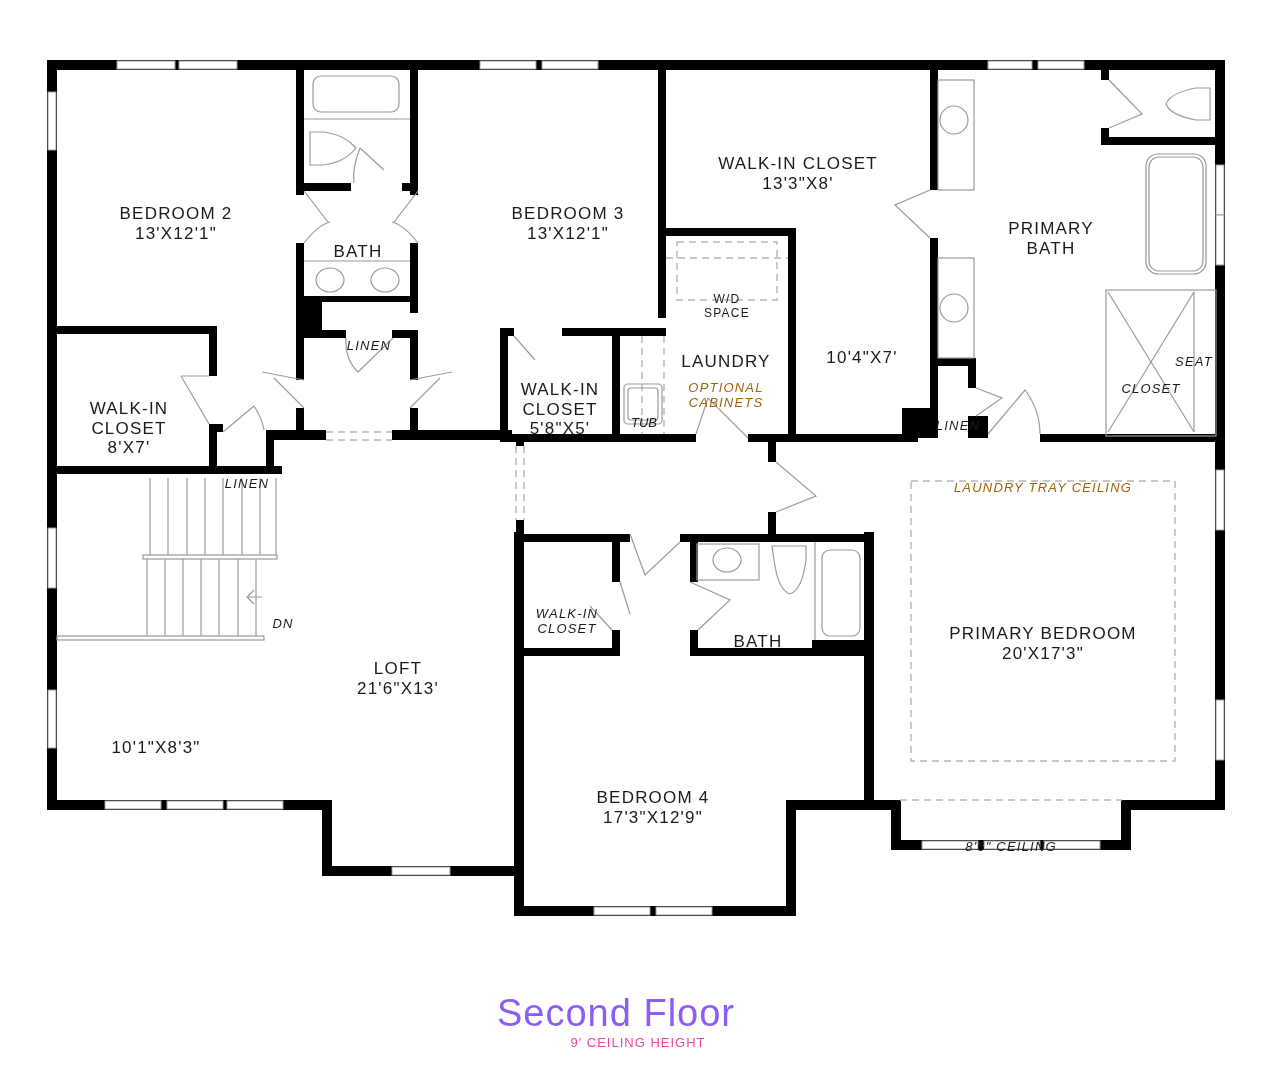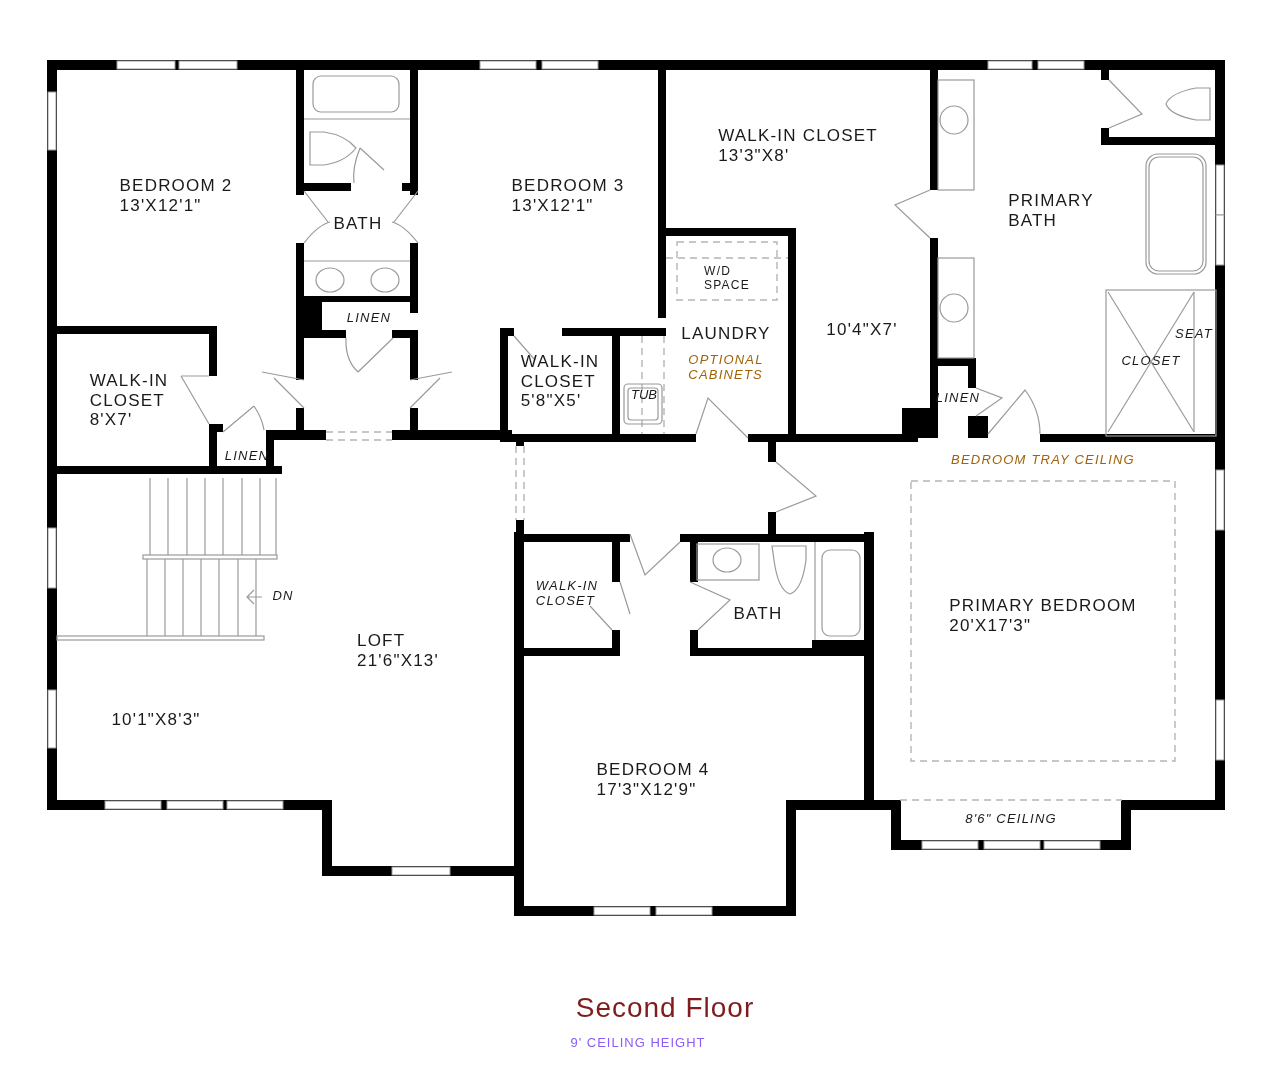--- a/index.html
+++ b/index.html
@@ -2,27 +2,27 @@
 <html><head>
   <meta charset="utf-8">
   <style>
     html, body { margin: 0; padding: 0; background: #ffffff; }
     body { width: 1283px; height: 1080px; position: relative; overflow: hidden; font-family: "Liberation Sans", sans-serif; }
     #plan { position: absolute; left: 0; top: 0; }
     .wall { fill: #000; }
     .thin { stroke: #9a9a9a; stroke-width: 1.2; fill: none; }
     .dash { stroke: #b5b5b5; stroke-width: 1.4; fill: none; stroke-dasharray: 7 5; }
     .win { fill: #fff; stroke: #9a9a9a; stroke-width: 1; }
-    .label { position: absolute; color: #1a1a1a; letter-spacing: 1.2px; line-height: 1.15; transform: translate(-50%, 0); white-space: nowrap; font-family: "Liberation Sans", sans-serif; }
+    .label { position: absolute; text-align: center; color: #1a1a1a; letter-spacing: 1.2px; line-height: 1.15; transform: translate(-50%, 0); white-space: nowrap; font-family: "Liberation Sans", sans-serif; margin-top: 28px; }
     .lg { font-size: 17px; }
     .sm { font-size: 13px; font-style: italic; }
     .xs { font-size: 12px; }
     .grey { color: #a16207; }
-    .title { position: absolute; left: 665px; top: 992px; transform: translateX(-50%); font-size: 28px; color: #7f1d1d; letter-spacing: 1px; font-family: "Liberation Sans", sans-serif; }
-    .subtitle { position: absolute; left: 638px; top: 1035px; transform: translateX(-50%); font-size: 13px; color: #8b5cf6; letter-spacing: 1px; font-family: "Liberation Sans", sans-serif; }
+    .title { position: absolute; left: 616px; top: 992px; transform: translateX(-50%); font-size: 38px; color: #8b5cf6; letter-spacing: 1px; font-family: "Liberation Sans", sans-serif; }
+    .subtitle { position: absolute; left: 638px; top: 1035px; transform: translateX(-50%); font-size: 13px; color: #ec4899; letter-spacing: 1px; font-family: "Liberation Sans", sans-serif; }
   </style>
 </head>
 <body>
 
 <svg id="plan" width="1283" height="1080" viewBox="0 0 1283 1080" xmlns="http://www.w3.org/2000/svg">
 
   <g>
     <rect class="wall" x="47" y="60" width="1178" height="10"></rect>
     <rect class="wall" x="47" y="60" width="10" height="750"></rect>
     <rect class="wall" x="1215" y="60" width="10" height="380"></rect>
@@ -288,21 +288,21 @@
 </div>
 <div class="label sm" style="left:1194px; top:327px;">
   <div>SEAT</div>
 </div>
 
 <div class="label sm" style="left:958px; top:391px;">
   <div>LINEN</div>
 </div>
 
 <div class="label sm grey" style="left:1043px; top:453px;">
-  <div>BEDROOM TRAY CEILING</div>
+  <div>LAUNDRY TRAY CEILING</div>
 </div>
 
 <div class="label lg" style="left:1043px; top:596px;">
   <div>PRIMARY BEDROOM</div>
   <div>20'X17'3"</div>
 </div>
 
 <div class="label sm" style="left:1011px; top:812px;">
   <div>8'6" CEILING</div>
 </div>

